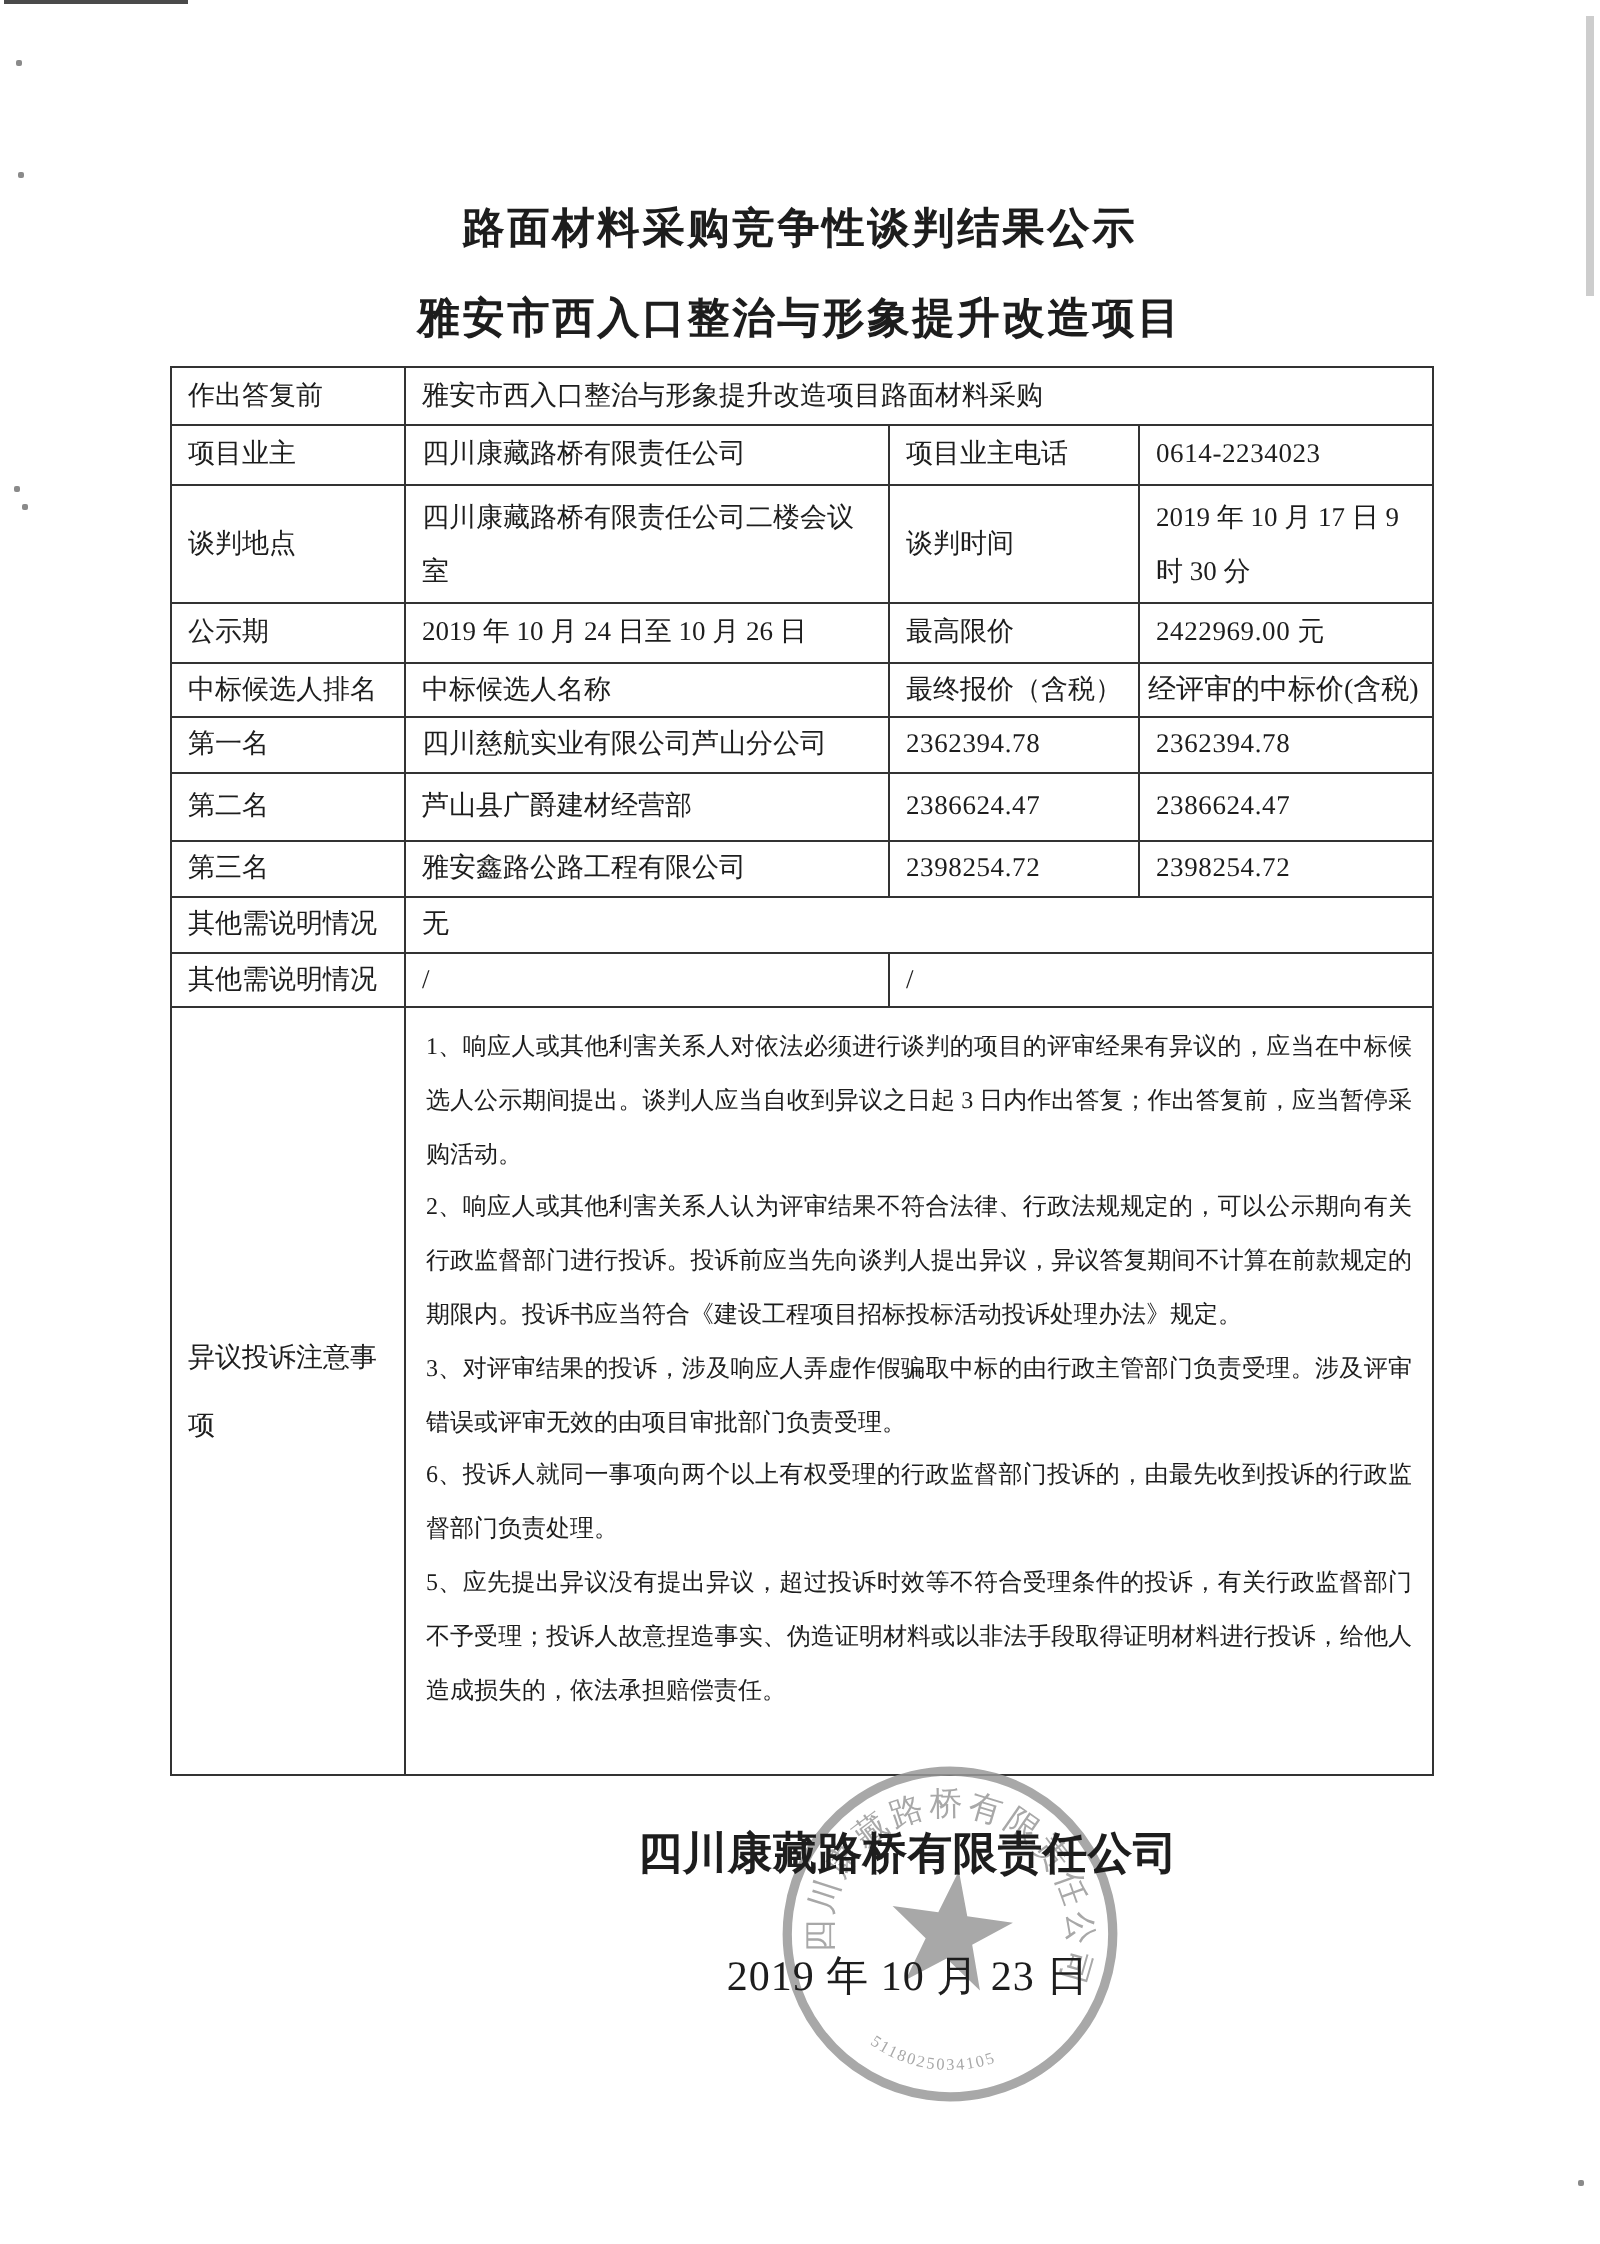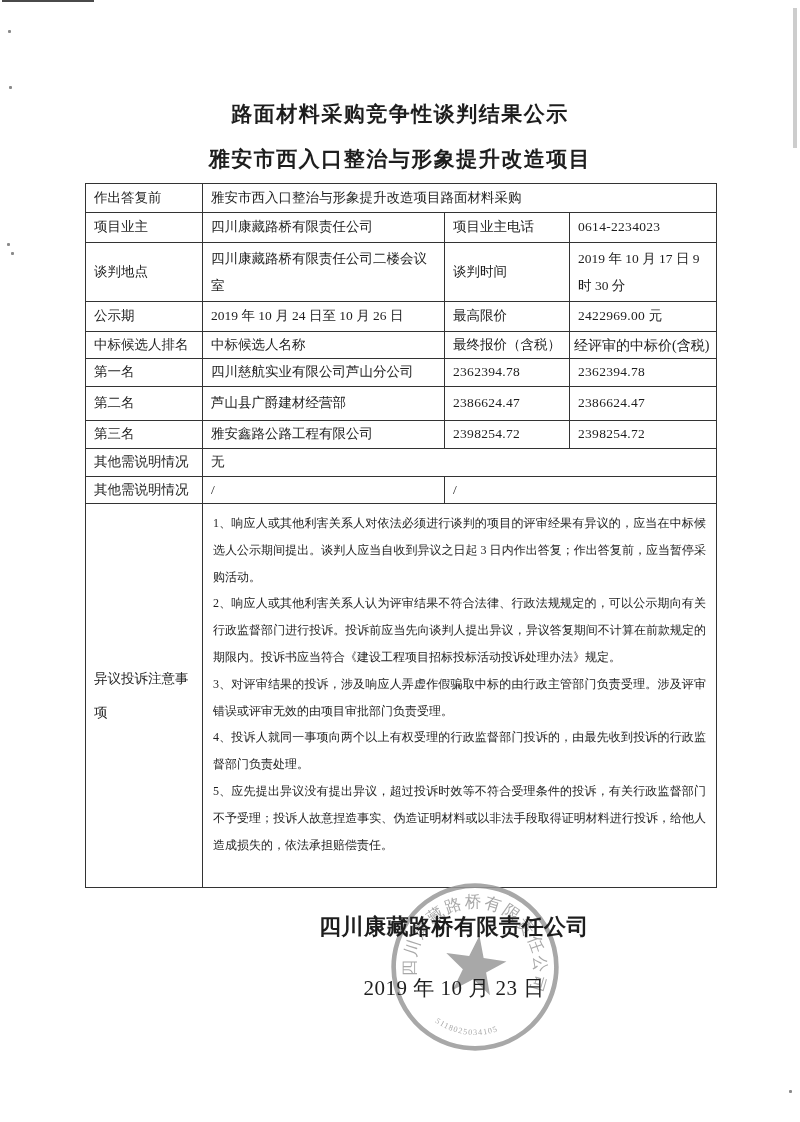--- a/index.html
+++ b/index.html
@@ -153,21 +153,21 @@
       <td>其他需说明情况</td>
       <td>/</td>
       <td colspan="2">/</td>
     </tr>
     <tr style="height:384px">
       <td class="notice-label">异议投诉注意事项</td>
       <td colspan="3" class="notice-cell">
         <p>1、响应人或其他利害关系人对依法必须进行谈判的项目的评审经果有异议的，应当在中标候选人公示期间提出。谈判人应当自收到异议之日起 3 日内作出答复；作出答复前，应当暂停采购活动。</p>
         <p>2、响应人或其他利害关系人认为评审结果不符合法律、行政法规规定的，可以公示期向有关行政监督部门进行投诉。投诉前应当先向谈判人提出异议，异议答复期间不计算在前款规定的期限内。投诉书应当符合《建设工程项目招标投标活动投诉处理办法》规定。</p>
         <p>3、对评审结果的投诉，涉及响应人弄虚作假骗取中标的由行政主管部门负责受理。涉及评审错误或评审无效的由项目审批部门负责受理。</p>
-        <p>4、投诉人就同一事项向两个以上有权受理的行政监督部门投诉的，由最先收到投诉的行政监督部门负责处理。</p>
+        <p>6、投诉人就同一事项向两个以上有权受理的行政监督部门投诉的，由最先收到投诉的行政监督部门负责处理。</p>
         <p>5、应先提出异议没有提出异议，超过投诉时效等不符合受理条件的投诉，有关行政监督部门不予受理；投诉人故意捏造事实、伪造证明材料或以非法手段取得证明材料进行投诉，给他人造成损失的，依法承担赔偿责任。</p>
       </td>
     </tr>
   </tbody>
     </table>
 
   <svg class="seal" viewBox="0 0 200 200" width="206" height="206" aria-hidden="true" style="color: rgb(153, 153, 153);">
     <circle cx="100" cy="100" r="79" fill="none" stroke="currentColor" stroke-width="4.5"></circle>
     <polygon fill="currentColor" points="100,69 92.9,90.3 70.5,90.4 88.6,103.7 81.8,125.1 100,112 118.2,125.1 111.4,103.7 129.5,90.4 107.1,90.3"></polygon>
     <path id="sealTopArc" d="M 45.5 119.8 A 58 58 0 1 1 154.5 119.8" fill="none"></path>

